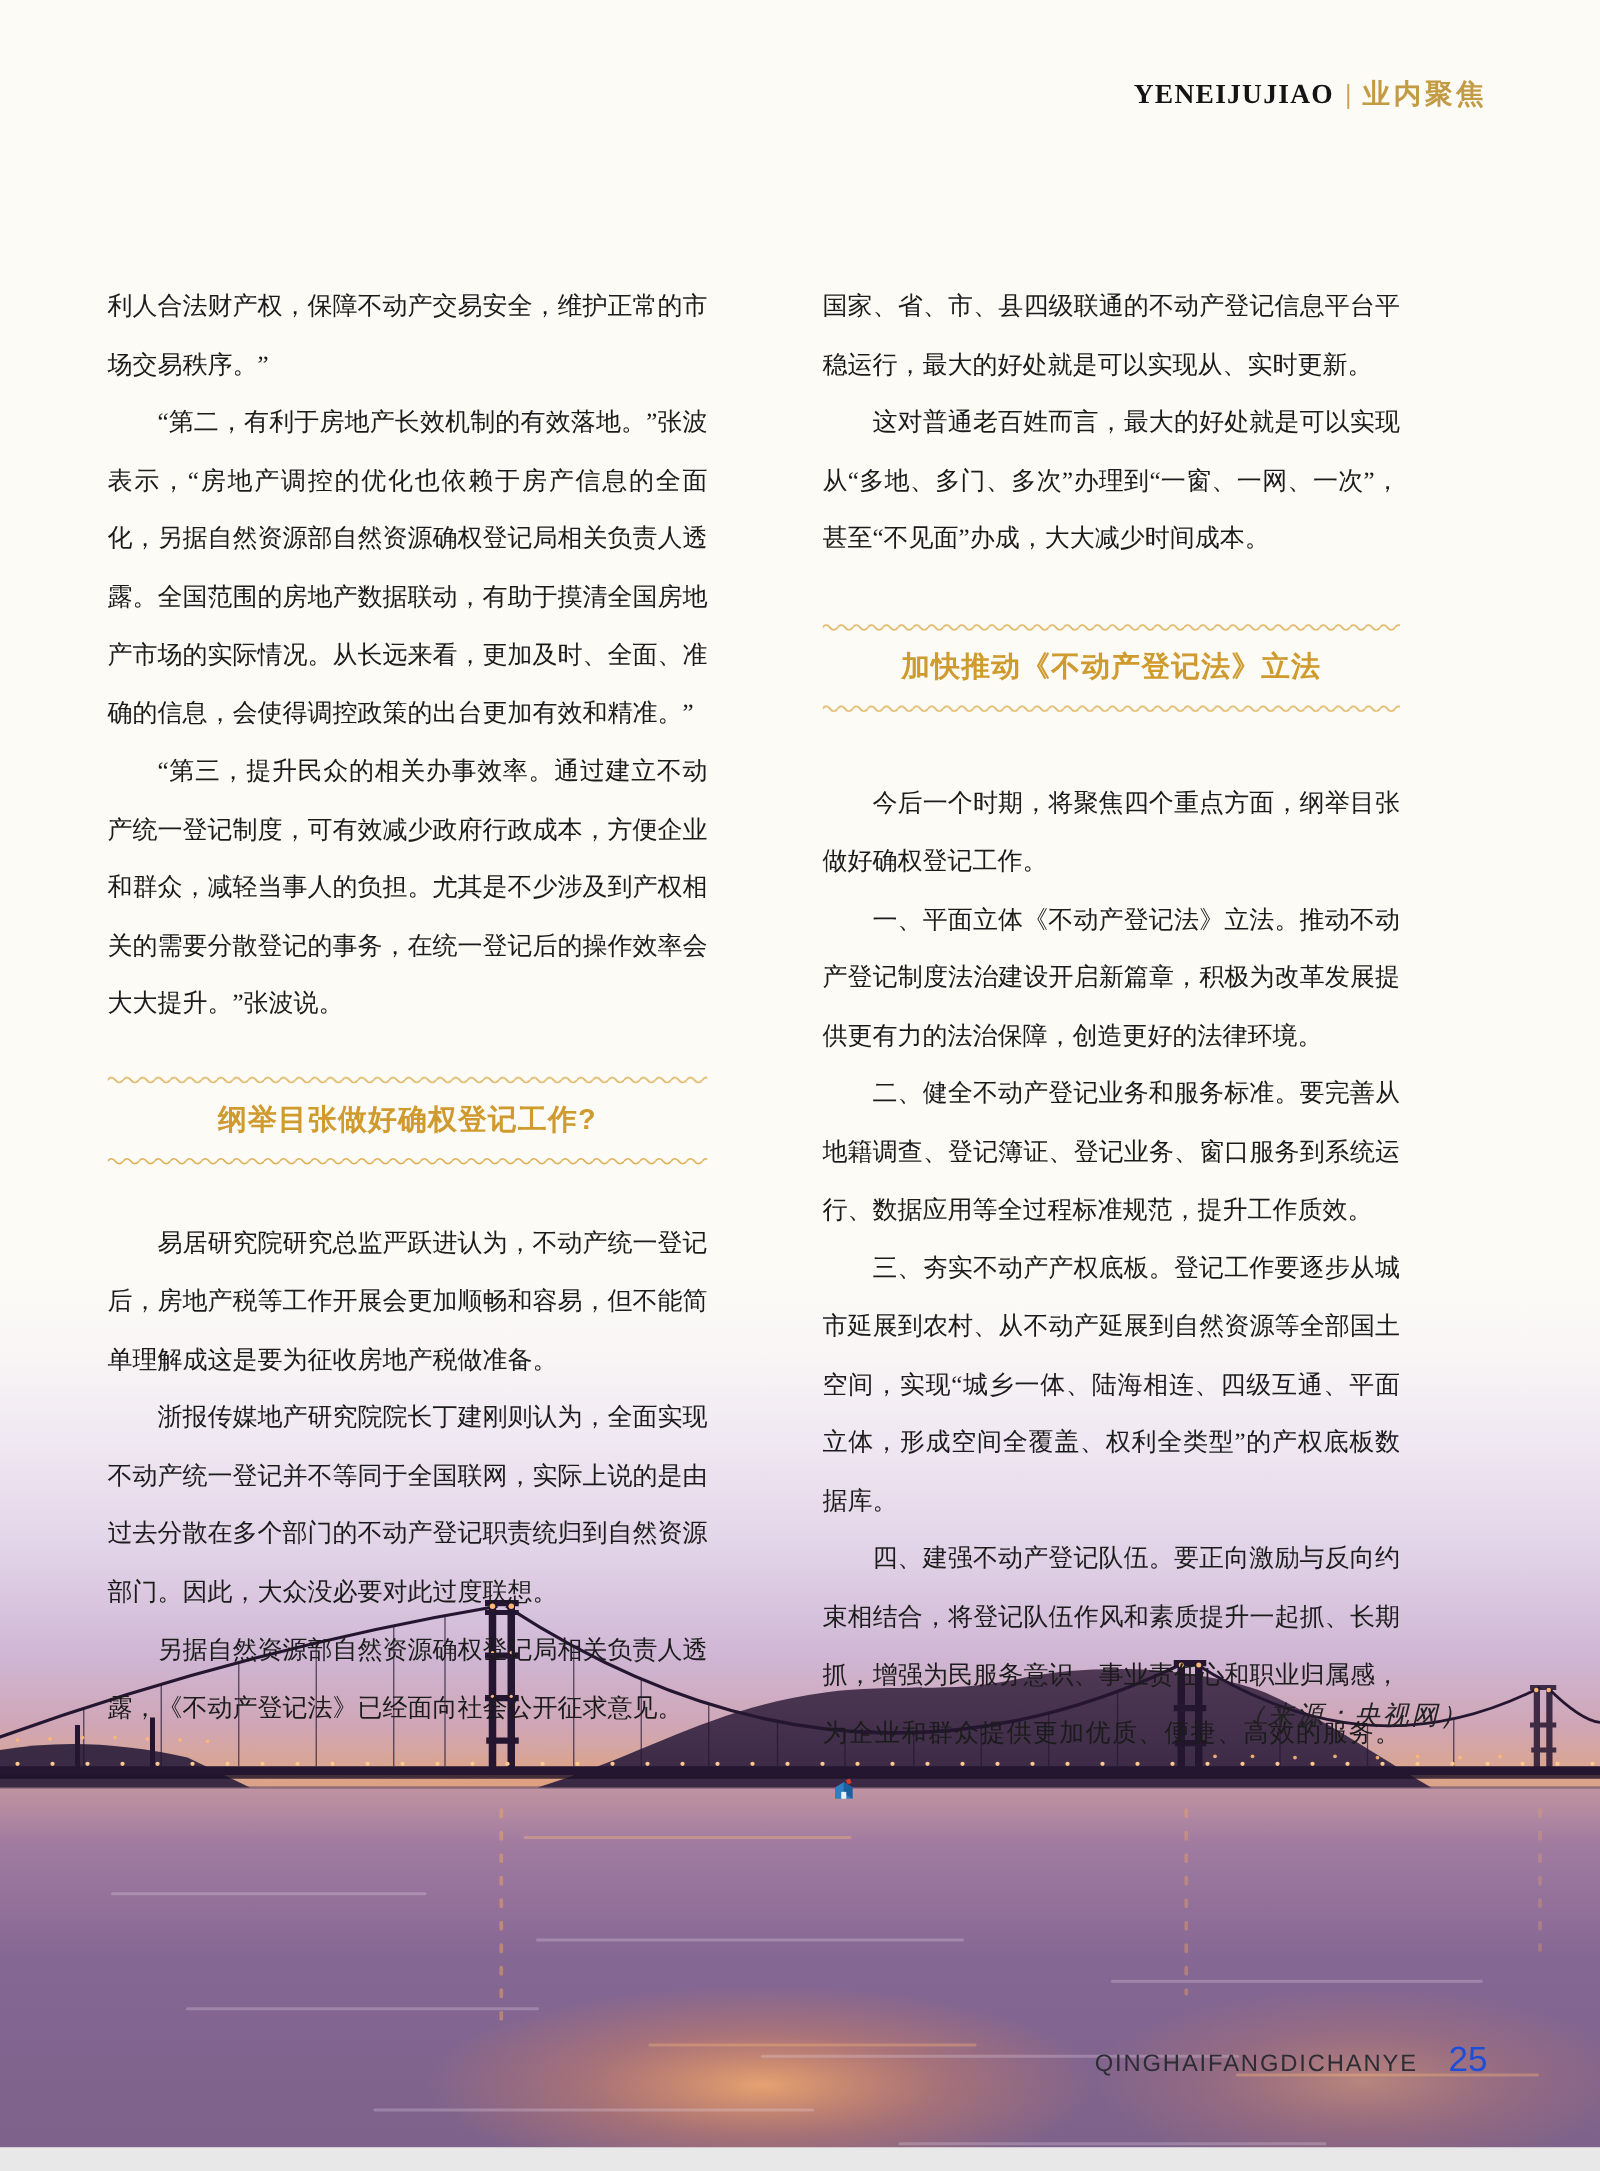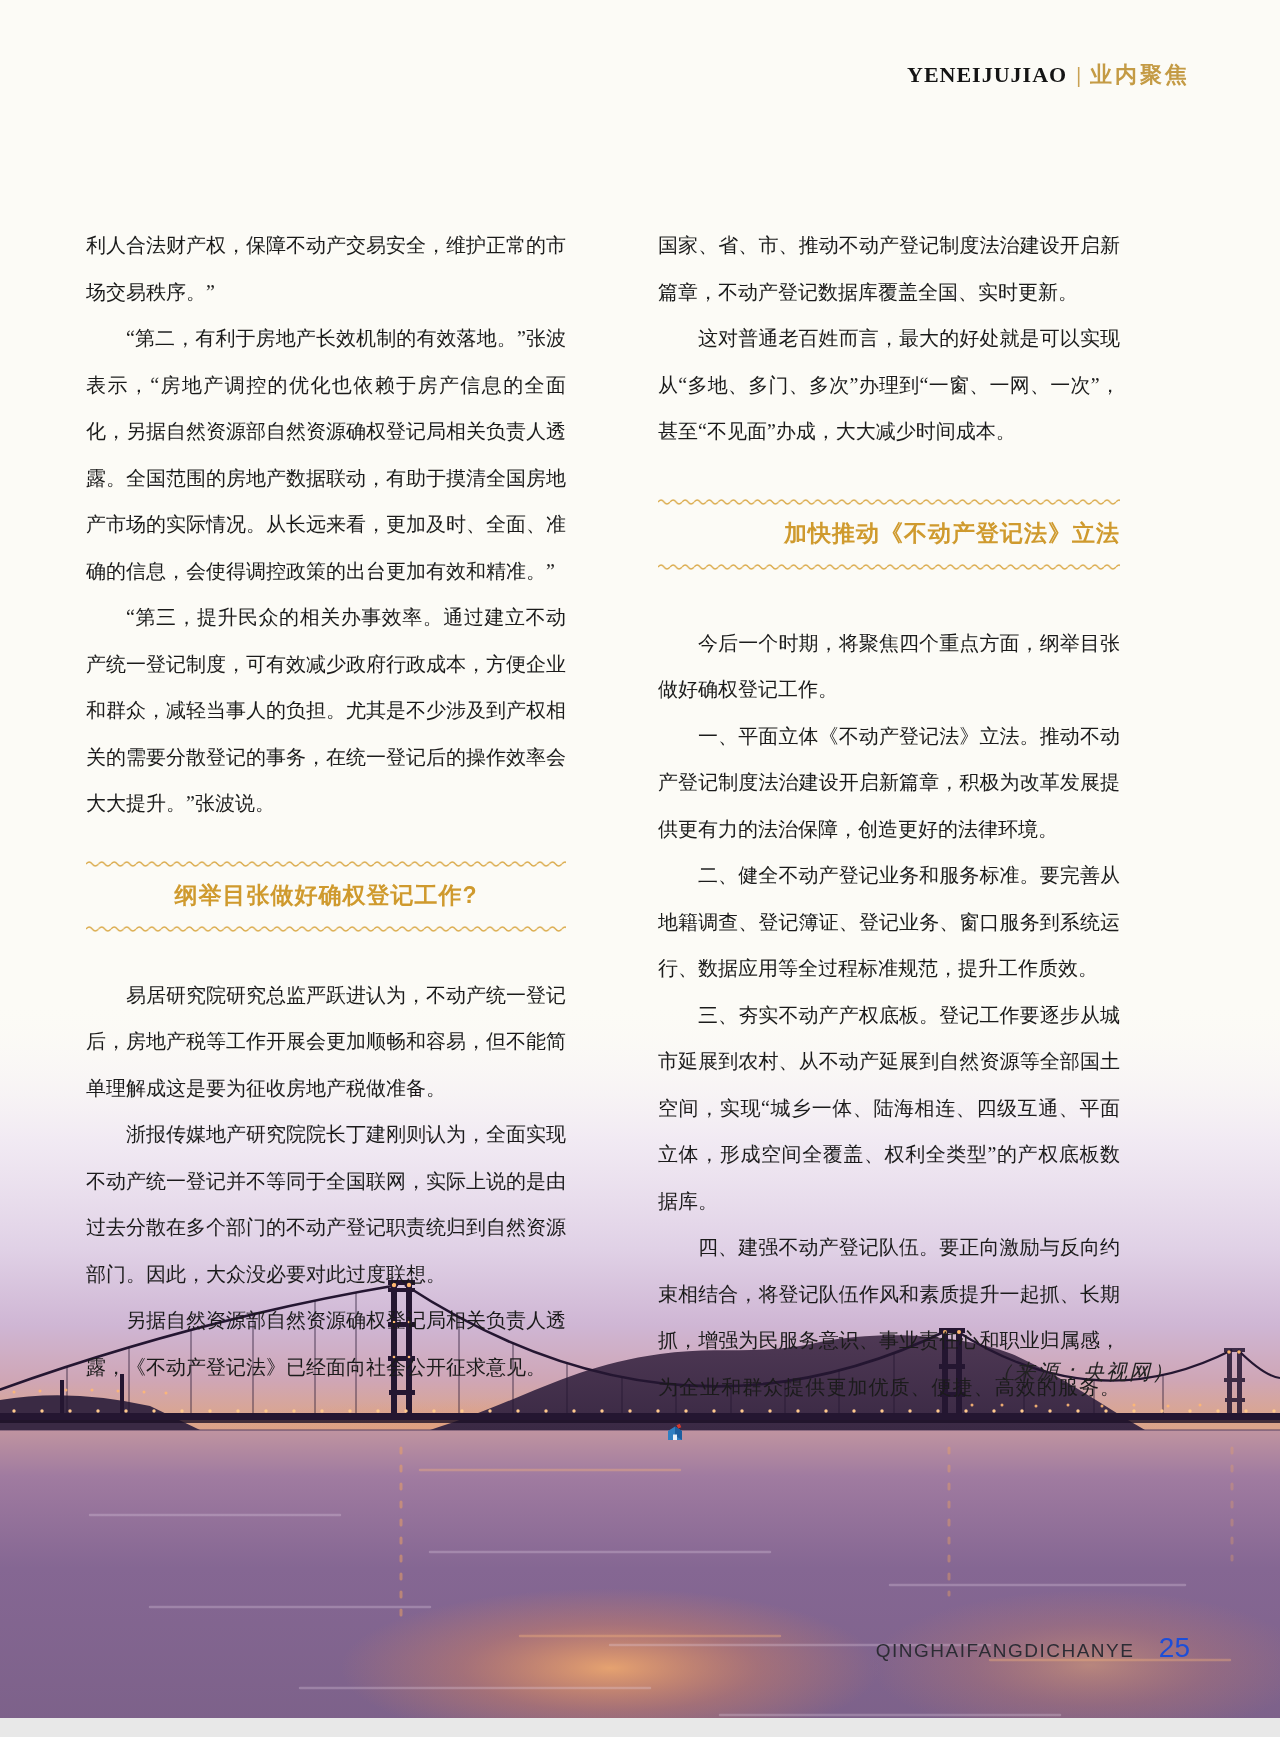--- a/index.html
+++ b/index.html
@@ -13,21 +13,21 @@
   .mast .latin{font-weight:bold;letter-spacing:1px;color:#141414;}
   .mast .sep{color:#c9a254;margin:0 9px;font-weight:bold;}
   .mast .cn{color:#c49b45;font-weight:bold;letter-spacing:3px;
             font-family:"Liberation Sans","DejaVu Sans",sans-serif;}
   .col{position:absolute;top:222px;z-index:2;}
   .col-left{left:86px;width:480px;}
   .col-right{left:658px;width:462px;}
   .col p{margin:0;font-size:20px;line-height:46.5px;text-align:justify;}
   .col p.ind{text-indent:2em;}
   .section-head{margin:32px 0 40px;text-align:center;}
-  .col-right .section-head{margin:42px 0 50px;text-align:right;}
+  .col-right .section-head{margin:42px 0 50px;}
   .section-head h2{
     margin:13px 0;font-size:23px;font-weight:bold;color:#cf9a2e;letter-spacing:1px;
     font-family:"Liberation Sans","DejaVu Sans",sans-serif;
   }
   .wavy{display:block;width:100%;height:8px;}
   .endmark{display:inline-block;vertical-align:-3px;margin-left:7px;}
   .source{position:absolute;top:1358px;right:105px;z-index:2;
           font-size:21px;font-style:italic;letter-spacing:2px;color:#222;}
   .pagefooter{position:absolute;top:1632px;right:90px;z-index:2;white-space:nowrap;
           font-family:"Liberation Sans","DejaVu Sans",sans-serif;color:#2c2c34;}
@@ -241,21 +241,21 @@
           </defs>
         <rect width="460" height="8" fill="url(#wv2)"></rect>
       </svg>
     </div>
     <p class="ind">易居研究院研究总监严跃进认为，不动产统一登记后，房地产税等工作开展会更加顺畅和容易，但不能简单理解成这是要为征收房地产税做准备。</p>
     <p class="ind">浙报传媒地产研究院院长丁建刚则认为，全面实现不动产统一登记并不等同于全国联网，实际上说的是由过去分散在多个部门的不动产登记职责统归到自然资源部门。因此，大众没必要对此过度联想。</p>
     <p class="ind">另据自然资源部自然资源确权登记局相关负责人透露，《不动产登记法》已经面向社会公开征求意见。</p>
   </div>
 
   <div class="col col-right">
-    <p>国家、省、市、推动不动产登记制度法治建设开启新篇章，不动产登记数据库覆盖全国、实时更新。</p>
+    <p>国家、省、市、县四级联通的不动产登记信息平台平稳运行，最大的好处就是可以实现从、实时更新。</p>
     <p class="ind">这对普通老百姓而言，最大的好处就是可以实现从“多地、多门、多次”办理到“一窗、一网、一次”，甚至“不见面”办成，大大减少时间成本。</p>
     <div class="section-head">
       <svg class="wavy" viewBox="0 0 460 8" preserveAspectRatio="none">
         <defs>
             <pattern id="wv3" width="12" height="8" patternUnits="userSpaceOnUse">
           <path d="M0 5 Q3 1 6 5 T12 5" fill="none" stroke="#dcae52" stroke-width="1.3"></path>
             </pattern>
           </defs>
         <rect width="460" height="8" fill="url(#wv3)"></rect>
       </svg>

